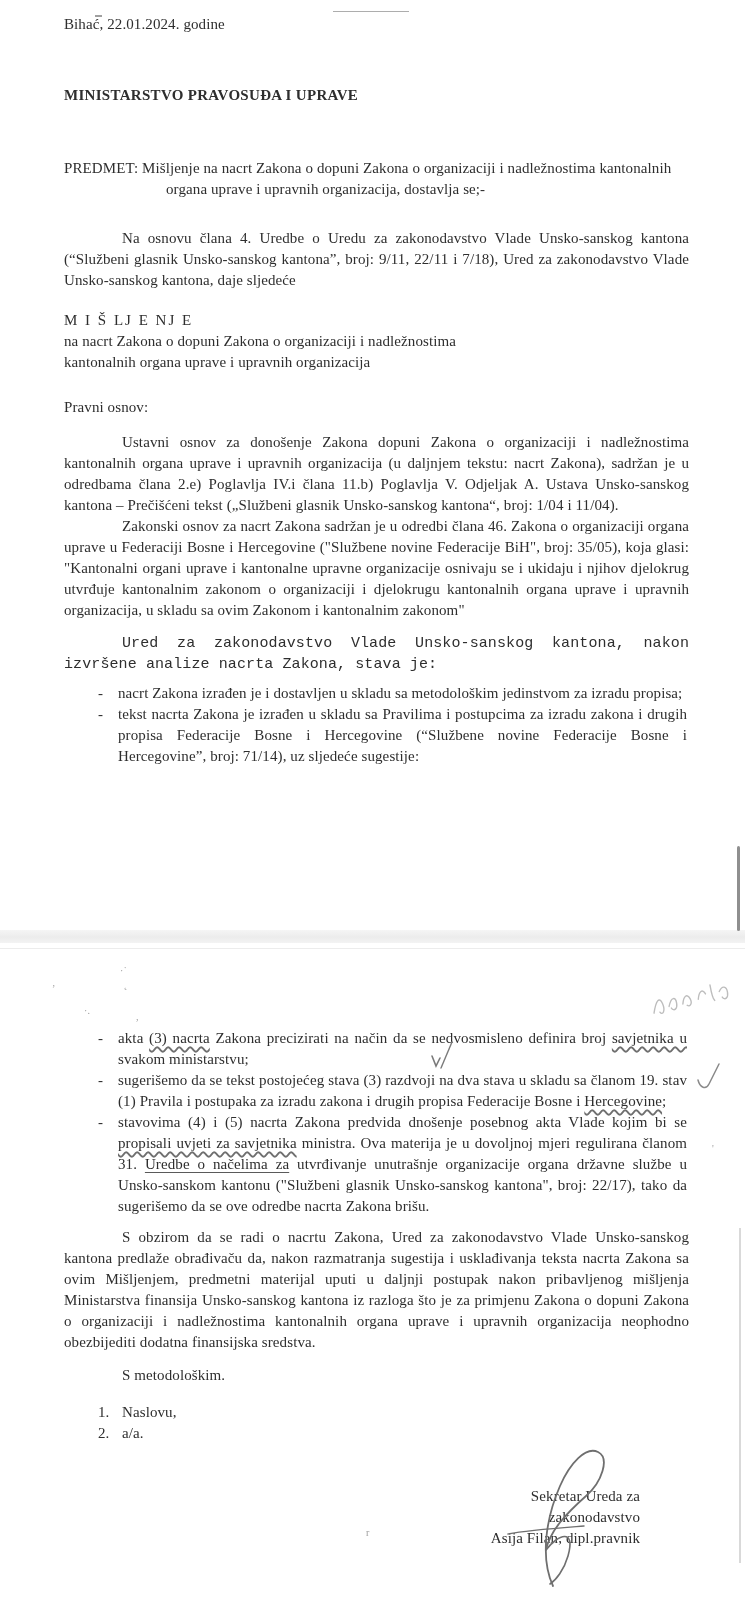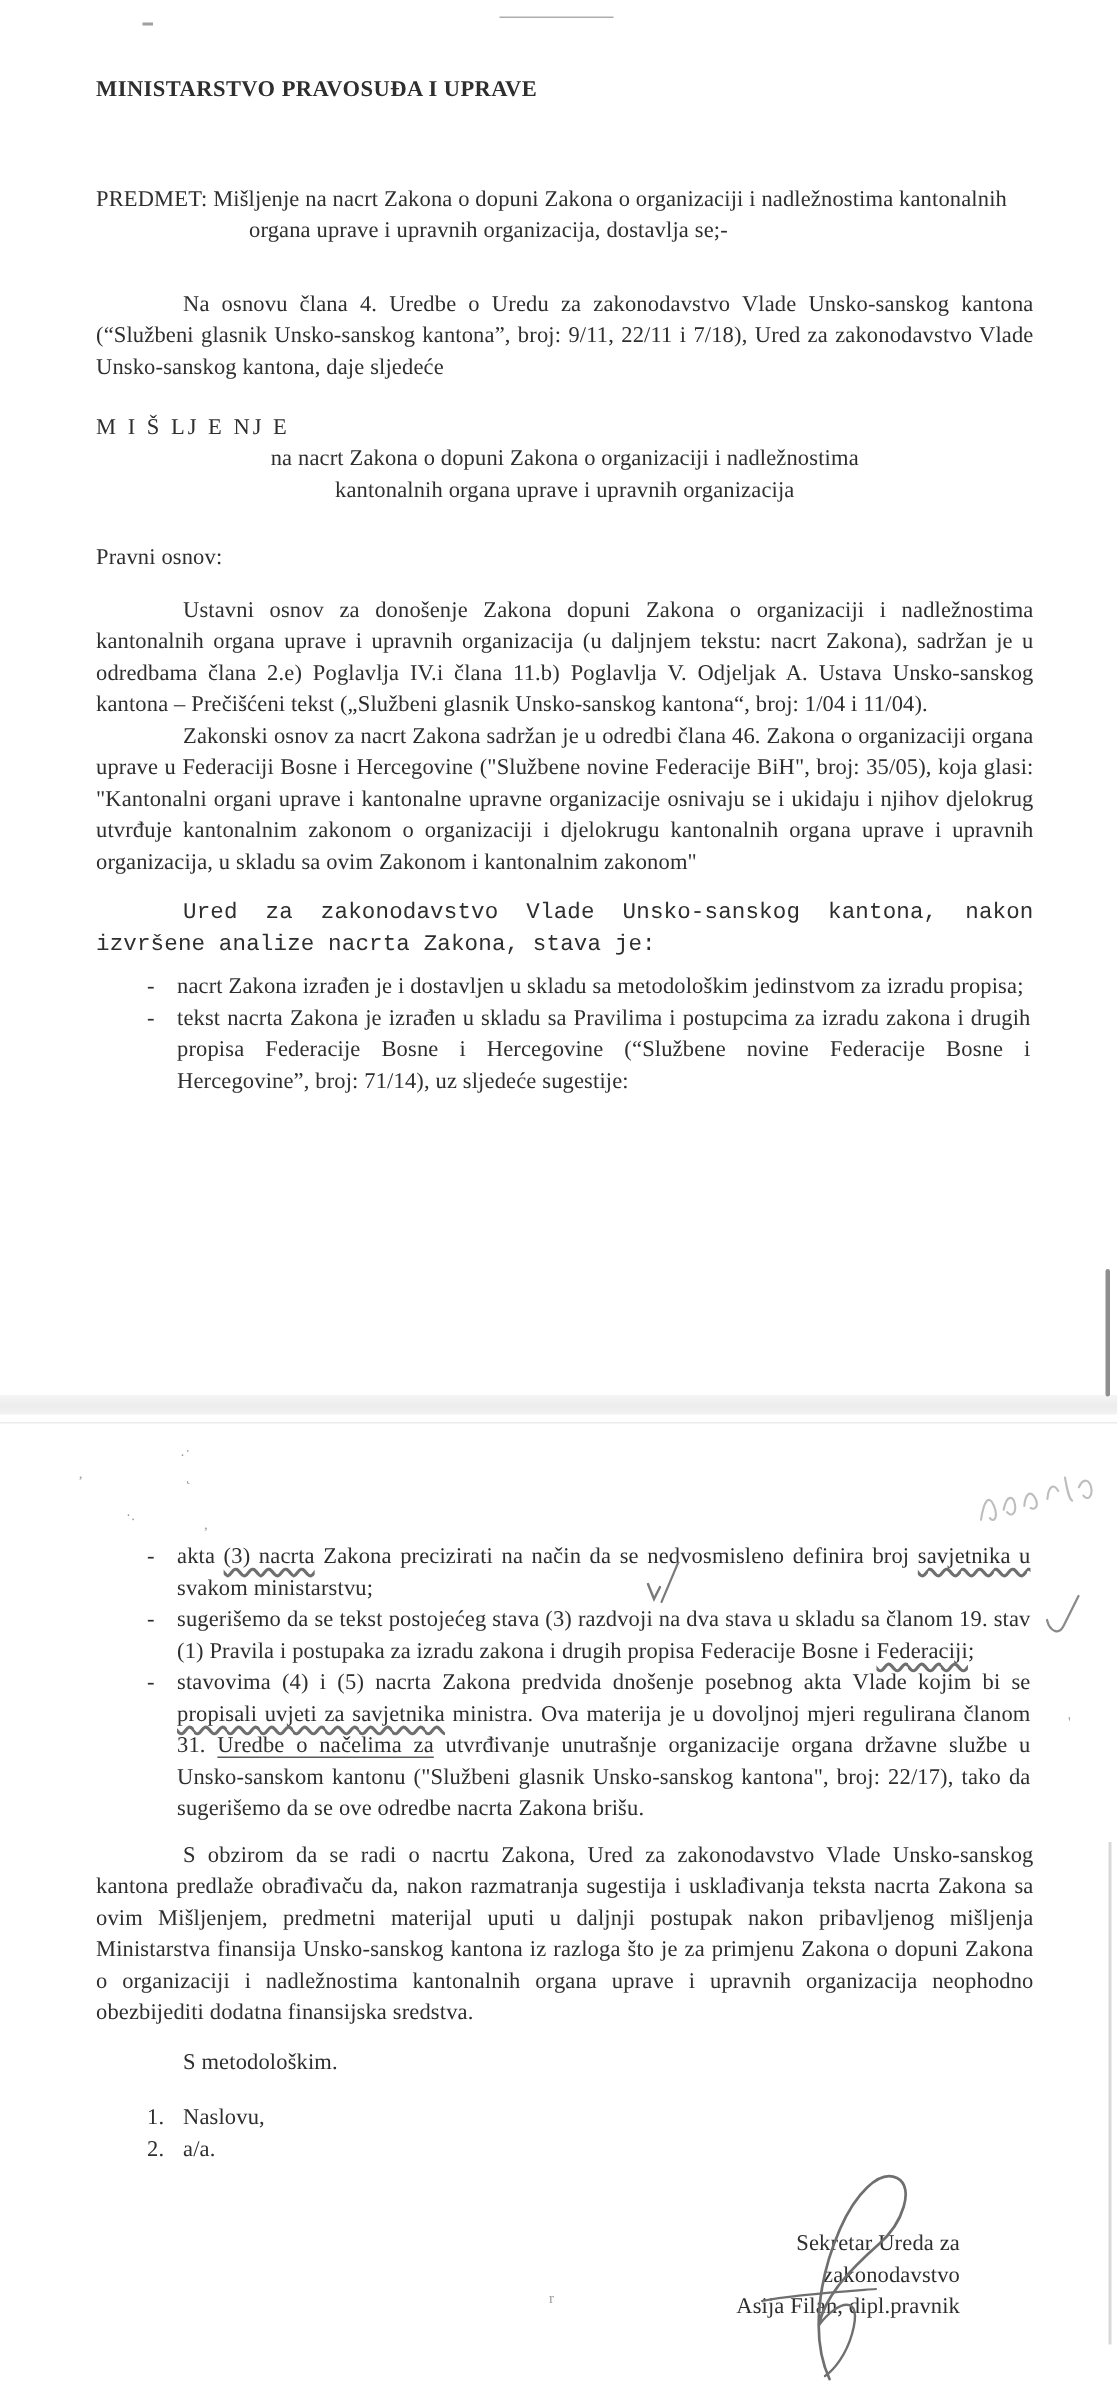--- a/index.html
+++ b/index.html
@@ -15,21 +15,21 @@
   .page2 { top:944px; height:656px; }
   .content { padding-left:64px; padding-right:56px; }
 
   .date-line { margin-top:14px; }
   .ministry { margin-top:50px; font-weight:bold; letter-spacing:0.3px; }
   .predmet { margin-top:52px; padding-left:102px; text-indent:-102px; }
   .para { text-align:justify; }
   .para.indent { text-indent:58px; }
   .intro { margin-top:28px; }
   .op-title { margin-top:19px; text-align:left; letter-spacing:2px; }
-  .op-sub { text-align:center; }
+  .op-sub { }
   .pravni { margin-top:24px; }
   .ustavni { margin-top:14px; }
   .zakonski { margin-top:0; }
   .ured { margin-top:12px;font-family:Liberation Mono, monospace; }
 
   .blist { margin-top:8px; }
   .bitem { display:flex; margin:0; }
   .bmark { width:20px; flex:0 0 20px; margin-left:34px; }
   .btext { flex:1; text-align:justify; padding-right:2px; }
 
@@ -57,20 +57,21 @@
   .speck { position:absolute; color:#9b9b9b; font-size:10px; line-height:10px; }
   .annot-svg { position:absolute; }
 </style>
 </head>
 <body>
 
 <div class="screen">
 
   <div class="page page1">
     <div class="content">
+      <div class="date-line">Bihać, 22.01.2024. godine</div>
 
       <div class="ministry">MINISTARSTVO PRAVOSUĐA I UPRAVE</div>
 
       <div class="predmet"><span>PREDMET:</span><span> Mišljenje na nacrt Zakona o dopuni Zakona o organizaciji i nadležnostima kantonalnih organa uprave i upravnih organizacija, dostavlja se;-</span></div>
 
       <div class="para indent intro">Na osnovu člana 4. Uredbe o Uredu za zakonodavstvo Vlade Unsko-sanskog kantona (“Službeni glasnik Unsko-sanskog kantona”, broj: 9/11, 22/11 i 7/18), Ured za zakonodavstvo Vlade Unsko-sanskog kantona, daje sljedeće</div>
 
       <div class="op-title">M I Š LJ E NJ E</div>
       <div class="op-sub">na nacrt Zakona o dopuni Zakona o organizaciji i nadležnostima</div>
       <div class="op-sub">kantonalnih organa uprave i upravnih organizacija</div>
@@ -101,21 +102,21 @@
 
   <div class="page page2">
     <div class="content">
       <div class="blist p2-blist">
         <div class="bitem">
           <span class="bmark">-</span>
           <span class="btext"><span>akta </span><span class="scribble">(3) nacrta</span><span> Zakona precizirati na način da se nedvosmisleno definira broj </span><span class="scribble">savjetnika u</span><span> svakom ministarstvu;</span></span>
         </div>
         <div class="bitem">
           <span class="bmark">-</span>
-          <span class="btext"><span>sugerišemo da se tekst postojećeg stava (3) razdvoji na dva stava u skladu sa članom 19. stav (1) Pravila i postupaka za izradu zakona i drugih propisa Federacije Bosne i </span><span class="scribble">Federaciji</span><span>;</span></span>
+          <span class="btext"><span>sugerišemo da se tekst postojećeg stava (3) razdvoji na dva stava u skladu sa članom 19. stav (1) Pravila i postupaka za izradu zakona i drugih propisa Federacije Bosne i </span><span class="scribble">Hercegovine</span><span>;</span></span>
         </div>
         <div class="bitem">
           <span class="bmark">-</span>
           <span class="btext"><span>stavovima (4) i (5) nacrta Zakona predvida dnošenje posebnog akta Vlade kojim bi se </span><span class="scribble">propisali uvjeti za savjetnika</span><span> ministra. Ova materija je u dovoljnoj mjeri regulirana članom 31. </span><span class="uline">Uredbe o načelima za</span><span> utvrđivanje unutrašnje organizacije organa državne službe u Unsko-sanskom kantonu ("Službeni glasnik Unsko-sanskog kantona", broj: 22/17), tako da sugerišemo da se ove odredbe nacrta Zakona brišu.</span></span>
         </div>
       </div>
 
       <div class="para indent closing">S obzirom da se radi o nacrtu Zakona, Ured za zakonodavstvo Vlade Unsko-sanskog kantona predlaže obrađivaču da, nakon razmatranja sugestija i usklađivanja teksta nacrta Zakona sa ovim Mišljenjem, predmetni materijal uputi u daljnji postupak nakon pribavljenog mišljenja Ministarstva finansija Unsko-sanskog kantona iz razloga što je za primjenu Zakona o dopuni Zakona o organizaciji i nadležnostima kantonalnih organa uprave i upravnih organizacija neophodno obezbijediti dodatna finansijska sredstva.</div>
 
       <div class="salut">S metodološkim.</div>

